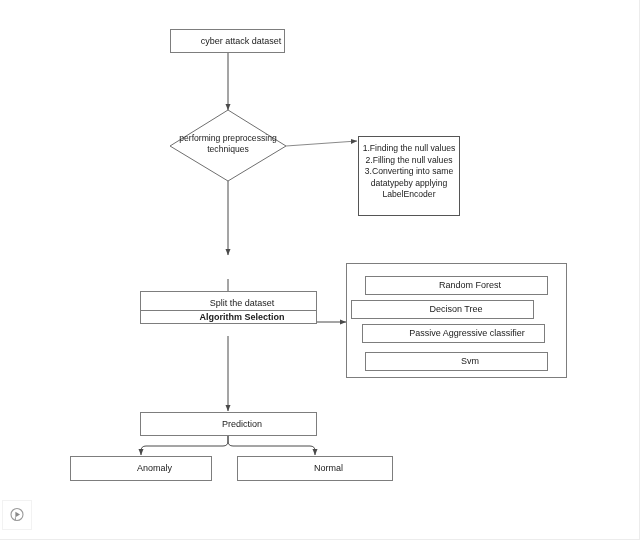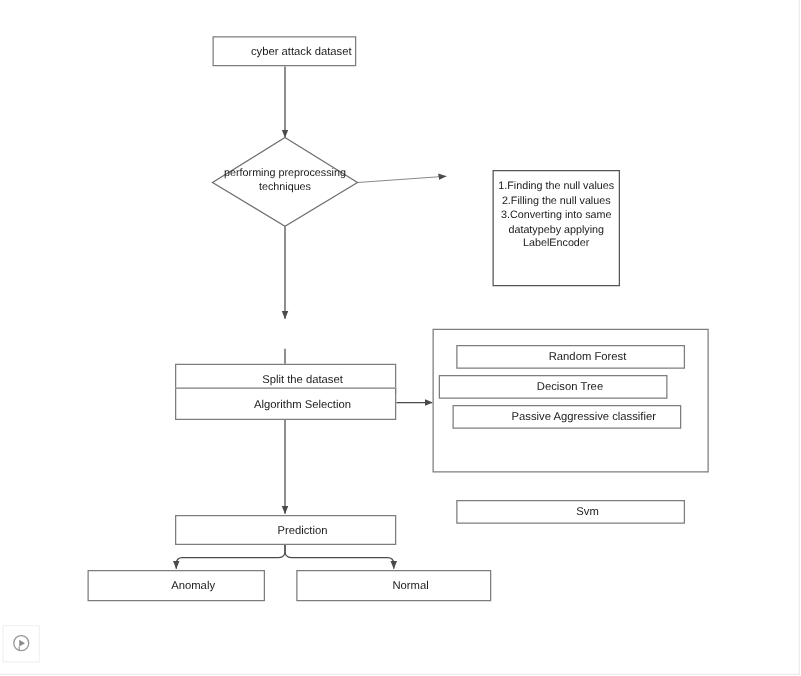--- a/index.html
+++ b/index.html
@@ -133,49 +133,49 @@
 
   <div class="node" style="left:170px; top:29px; width:115px; height:24px;">
     <span>cyber attack dataset</span>
   </div>
 
   <div class="diamond-label" style="left:158px; top:133px; width:140px;">
     <span>performing preprocessing</span><br>
     <span>techniques</span>
   </div>
 
-  <div class="note-box" style="left:358px; top:136px; width:102px; height:93px;margin-left:36px;">
+  <div class="note-box" style="left:358px; top:136px; width:102px; height:80px;">
     <span class="note-line">1.Finding the null values</span>
     <span class="note-line">2.Filling the null values</span>
     <span class="note-line">3.Converting into same</span>
     <span class="note-line">datatypeby applying</span>
     <span class="note-line">LabelEncoder</span>
   </div>
 
   <div class="node" style="left:140px; top:255px; width:177px; height:24px;margin-top:36px;">
     <span>Split the dataset</span>
   </div>
 
-  <div class="node" style="left:140px; top:310px; width:177px; height:26px;">
+  <div class="node" style="left:140px; top:310px; width:177px; height:14px;font-weight:bold;">
     <span>Algorithm Selection</span>
   </div>
 
   <div class="container-box" style="left:346px; top:263px; width:221px; height:115px;">
   </div>
 
   <div class="node" style="left:365px; top:276px; width:183px; height:19px;">
     <span>Random Forest</span>
   </div>
   <div class="node" style="left:351px; top:300px; width:183px; height:19px;">
     <span>Decison Tree</span>
   </div>
   <div class="node" style="left:362px; top:324px; width:183px; height:19px;">
     <span>Passive Aggressive classifier</span>
   </div>
-  <div class="node" style="left:365px; top:352px; width:183px; height:19px;margin-top:48px;">
+  <div class="node" style="left:365px; top:352px; width:183px; height:19px;">
     <span>Svm</span>
   </div>
 
   <div class="node" style="left:140px; top:412px; width:177px; height:24px;">
     <span>Prediction</span>
   </div>
 
   <div class="node" style="left:237px; top:456px; width:156px; height:25px;">
     <span>Normal</span>
   </div>

